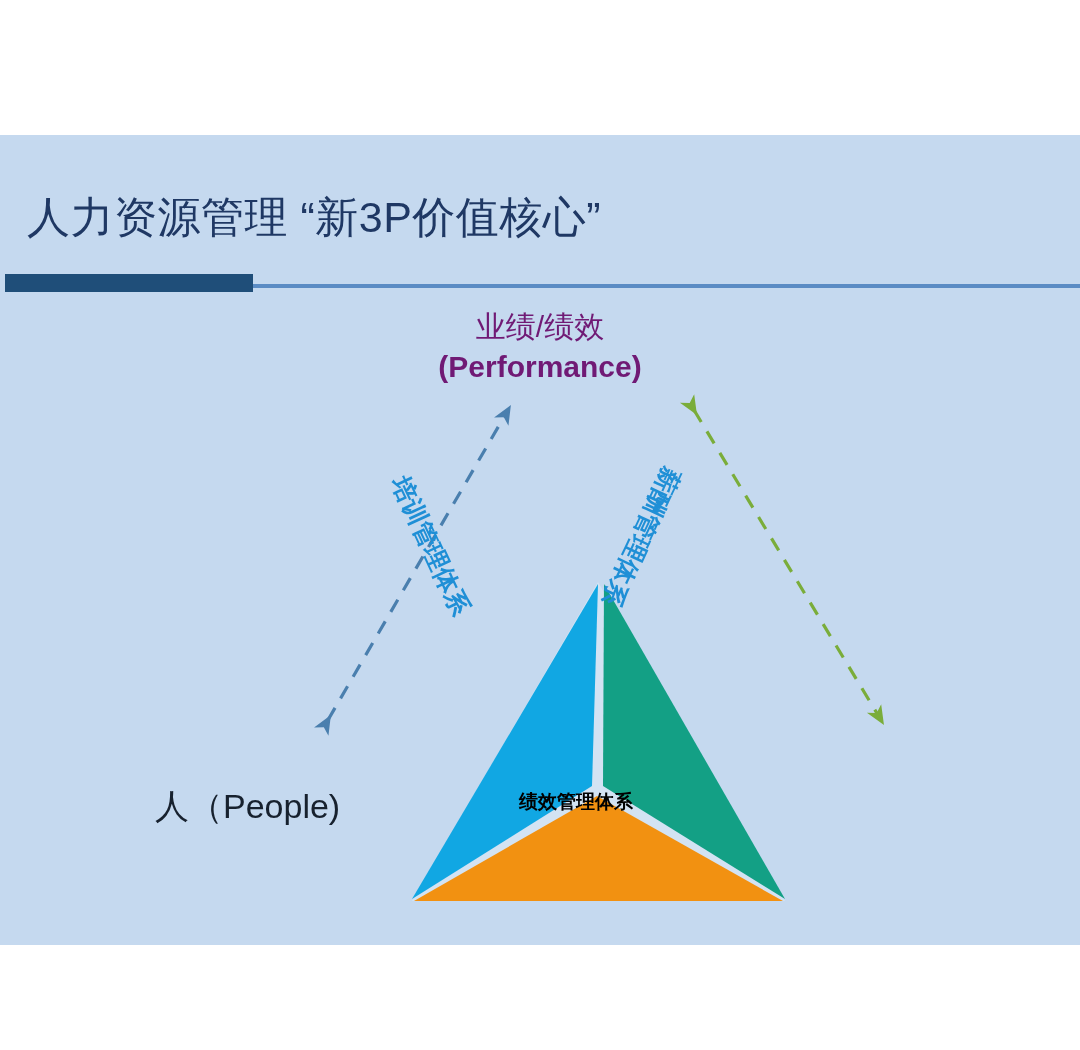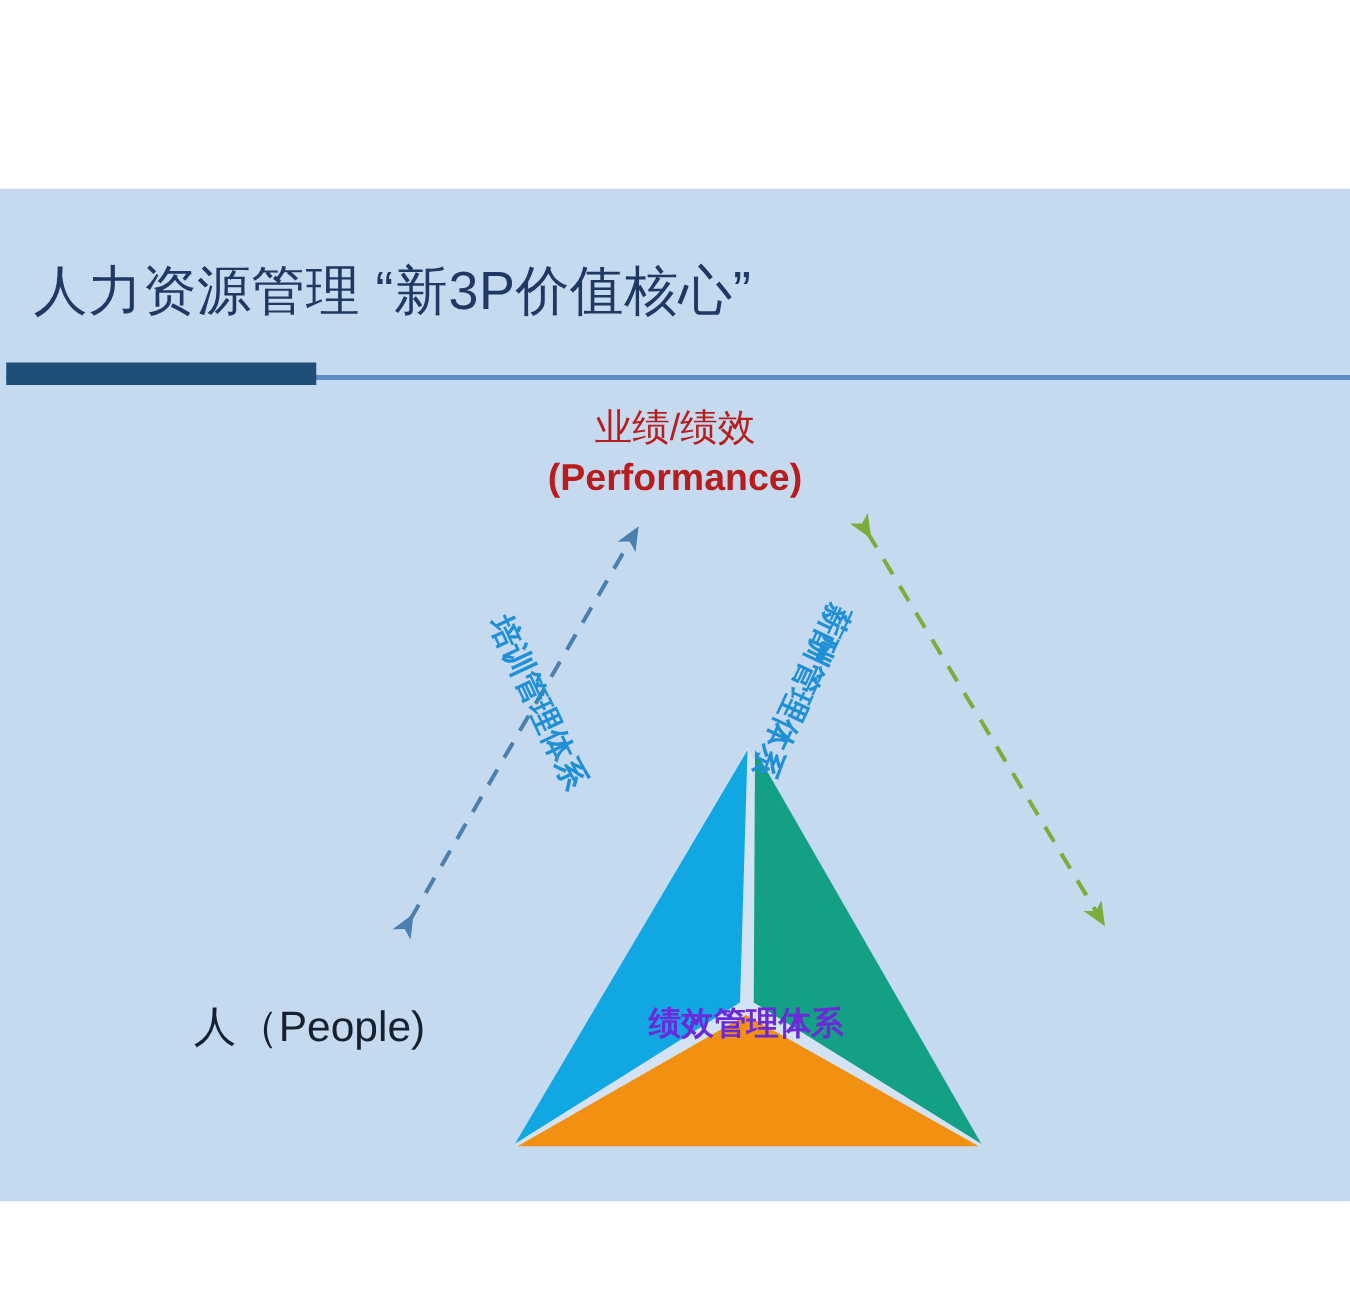--- a/index.html
+++ b/index.html
@@ -17,21 +17,20 @@
 
   
   #slide {
     position: absolute;
     left: 0;
     top: 135px;
     width: 1080px;
     height: 810px;
     background: #c5d9ef;
     overflow: hidden;
-    margin-top: 16px;
   }
 
   
   #title-block {
     position: absolute;
     left: 0;
     top: 55px;
     width: 1080px;
     height: 130px;
   }
@@ -78,39 +77,39 @@
   .lbl {
     position: absolute;
     white-space: nowrap;
   }
 
   #label-top {
     left: 0;
     top: 172px;
     width: 1080px;
     text-align: center;
-    color: #b91c1c;
+    color: #701a75;
     font-size: 30px;
     line-height: 40px;
   }
   #label-top .line2 { letter-spacing: 0px; font-weight: bold; }
 
   #label-people {
     left: 155px;
     top: 652px;
     color: #17212e;
     font-size: 34px;
     line-height: 38px;
   }
 
   #label-perf {
     left: 519px;
     top: 648px;
-    color: #6d28d9;
-    font-size: 26px;
+    color: #000000;
+    font-size: 19px;
     line-height: 38px;
     font-weight: 700;
     text-align: right;
   }
 
   .rot-lbl {
     position: absolute;
     color: #1f8fd6;
     font-size: 25px;
     font-weight: 700;

